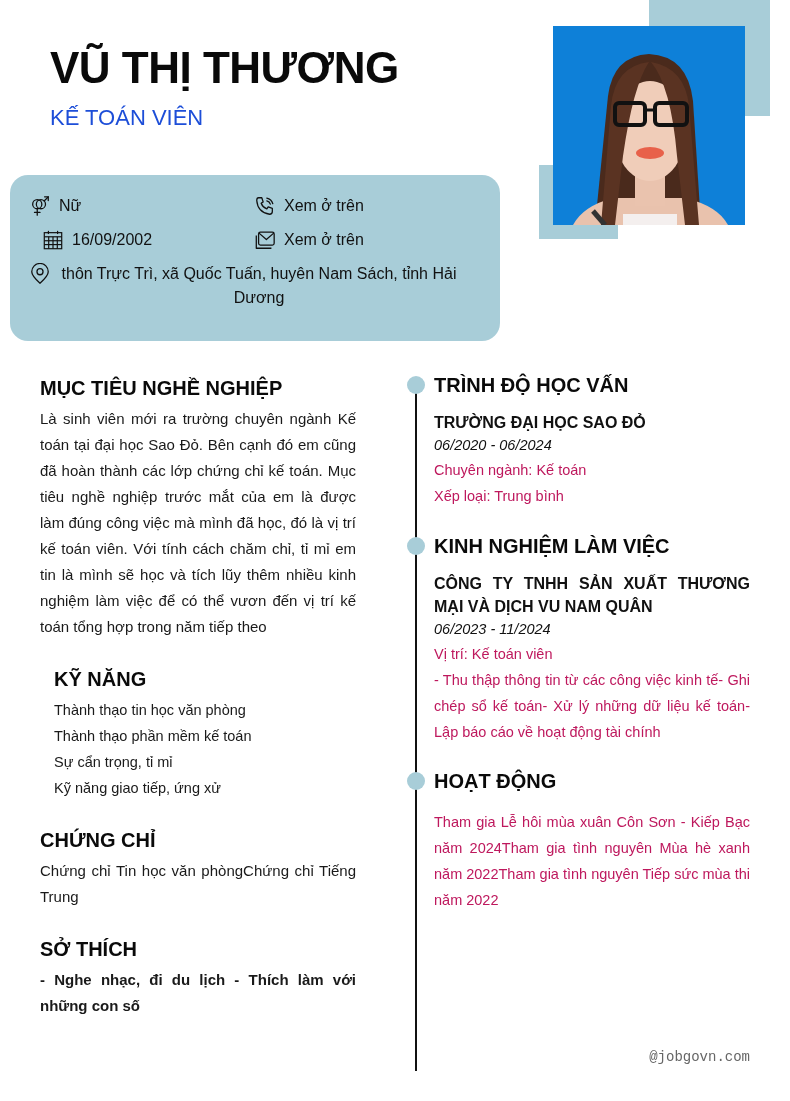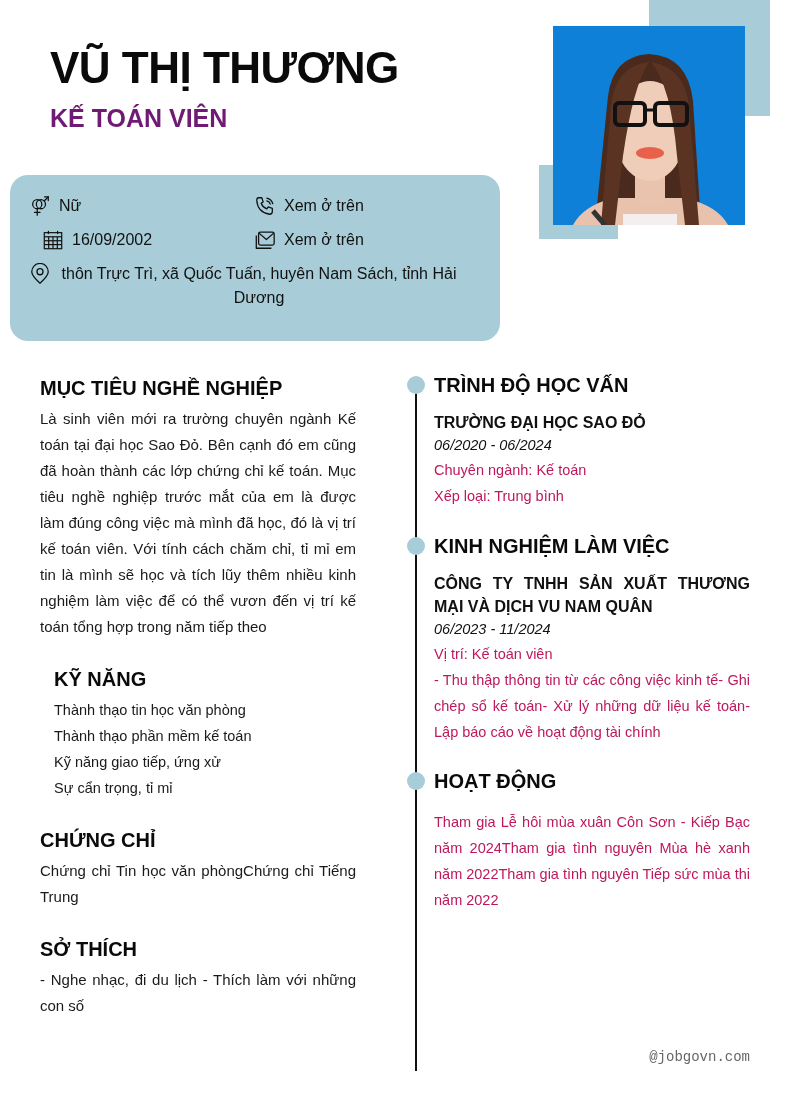--- a/index.html
+++ b/index.html
@@ -10,21 +10,21 @@
       color: #111111;
       overflow: hidden;
     }
     .name {
       position: absolute; left: 50px; top: 40px;
       font-size: 44px; font-weight: bold; letter-spacing: -0.5px;
       color: #0a0a0a; line-height: 56px;
     }
     .job-title {
       position: absolute; left: 50px; top: 104px;
-      font-size: 25px; font-weight: bold; color: #701a75; line-height: 28px;
+      font-size: 22px; font-weight: normal; color: #1d4ed8; line-height: 28px;
     }
     .accent-top {
       position: absolute; left: 649px; top: 0; width: 121px; height: 116px;
       background: #a8cdd8;
     }
     .accent-bottom {
       position: absolute; left: 539px; top: 165px; width: 79px; height: 74px;
       background: #a8cdd8;
     }
     .photo {
@@ -179,33 +179,33 @@
 <div class="left-col" style="top:374px;">
   <div class="section-title">MỤC TIÊU NGHỀ NGHIỆP</div>
   <div class="para" style="margin-top:4px;">Là sinh viên mới ra trường chuyên ngành Kế toán tại đại học Sao Đỏ. Bên cạnh đó em cũng đã hoàn thành các lớp chứng chỉ kế toán. Mục tiêu nghề nghiệp trước mắt của em là được làm đúng công việc mà mình đã học, đó là vị trí kế toán viên. Với tính cách chăm chỉ, tỉ mỉ em tin là mình sẽ học và tích lũy thêm nhiều kinh nghiệm làm việc để có thể vươn đến vị trí kế toán tổng hợp trong năm tiếp theo</div>
 </div>
 
 <div class="left-col" style="top:665px;margin-left:14px;">
   <div class="section-title">KỸ NĂNG</div>
   <div style="margin-top:4px;">
     <div class="list-line">Thành thạo tin học văn phòng</div>
     <div class="list-line">Thành thạo phần mềm kế toán</div>
+    <div class="list-line">Sự cẩn trọng, tỉ mỉ</div>
     <div class="list-line">Kỹ năng giao tiếp, ứng xử</div>
-    <div class="list-line">Sự cẩn trọng, tỉ mỉ</div>
   </div>
 </div>
 
 <div class="left-col" style="top:826px;">
   <div class="section-title">CHỨNG CHỈ</div>
   <div class="para" style="margin-top:4px;">Chứng chỉ Tin học văn phòngChứng chỉ Tiếng Trung</div>
 </div>
 
 <div class="left-col" style="top:935px;">
   <div class="section-title">SỞ THÍCH</div>
-  <div class="para" style="margin-top:4px;">- Nghe nhạc, đi du lịch - Thích làm với những con số</div>
+  <div class="para" style="margin-top:4px;font-weight:bold;">- Nghe nhạc, đi du lịch - Thích làm với những con số</div>
 </div>
 
 <div class="timeline-line"></div>
 <div class="dot" style="top:376px;"></div>
 <div class="dot" style="top:537px;"></div>
 <div class="dot" style="top:772px;"></div>
 
 <div class="right-col" style="top:371px;">
   <div class="section-title">TRÌNH ĐỘ HỌC VẤN</div>
   <div class="org" style="margin-top:12px;">TRƯỜNG ĐẠI HỌC SAO ĐỎ</div>

